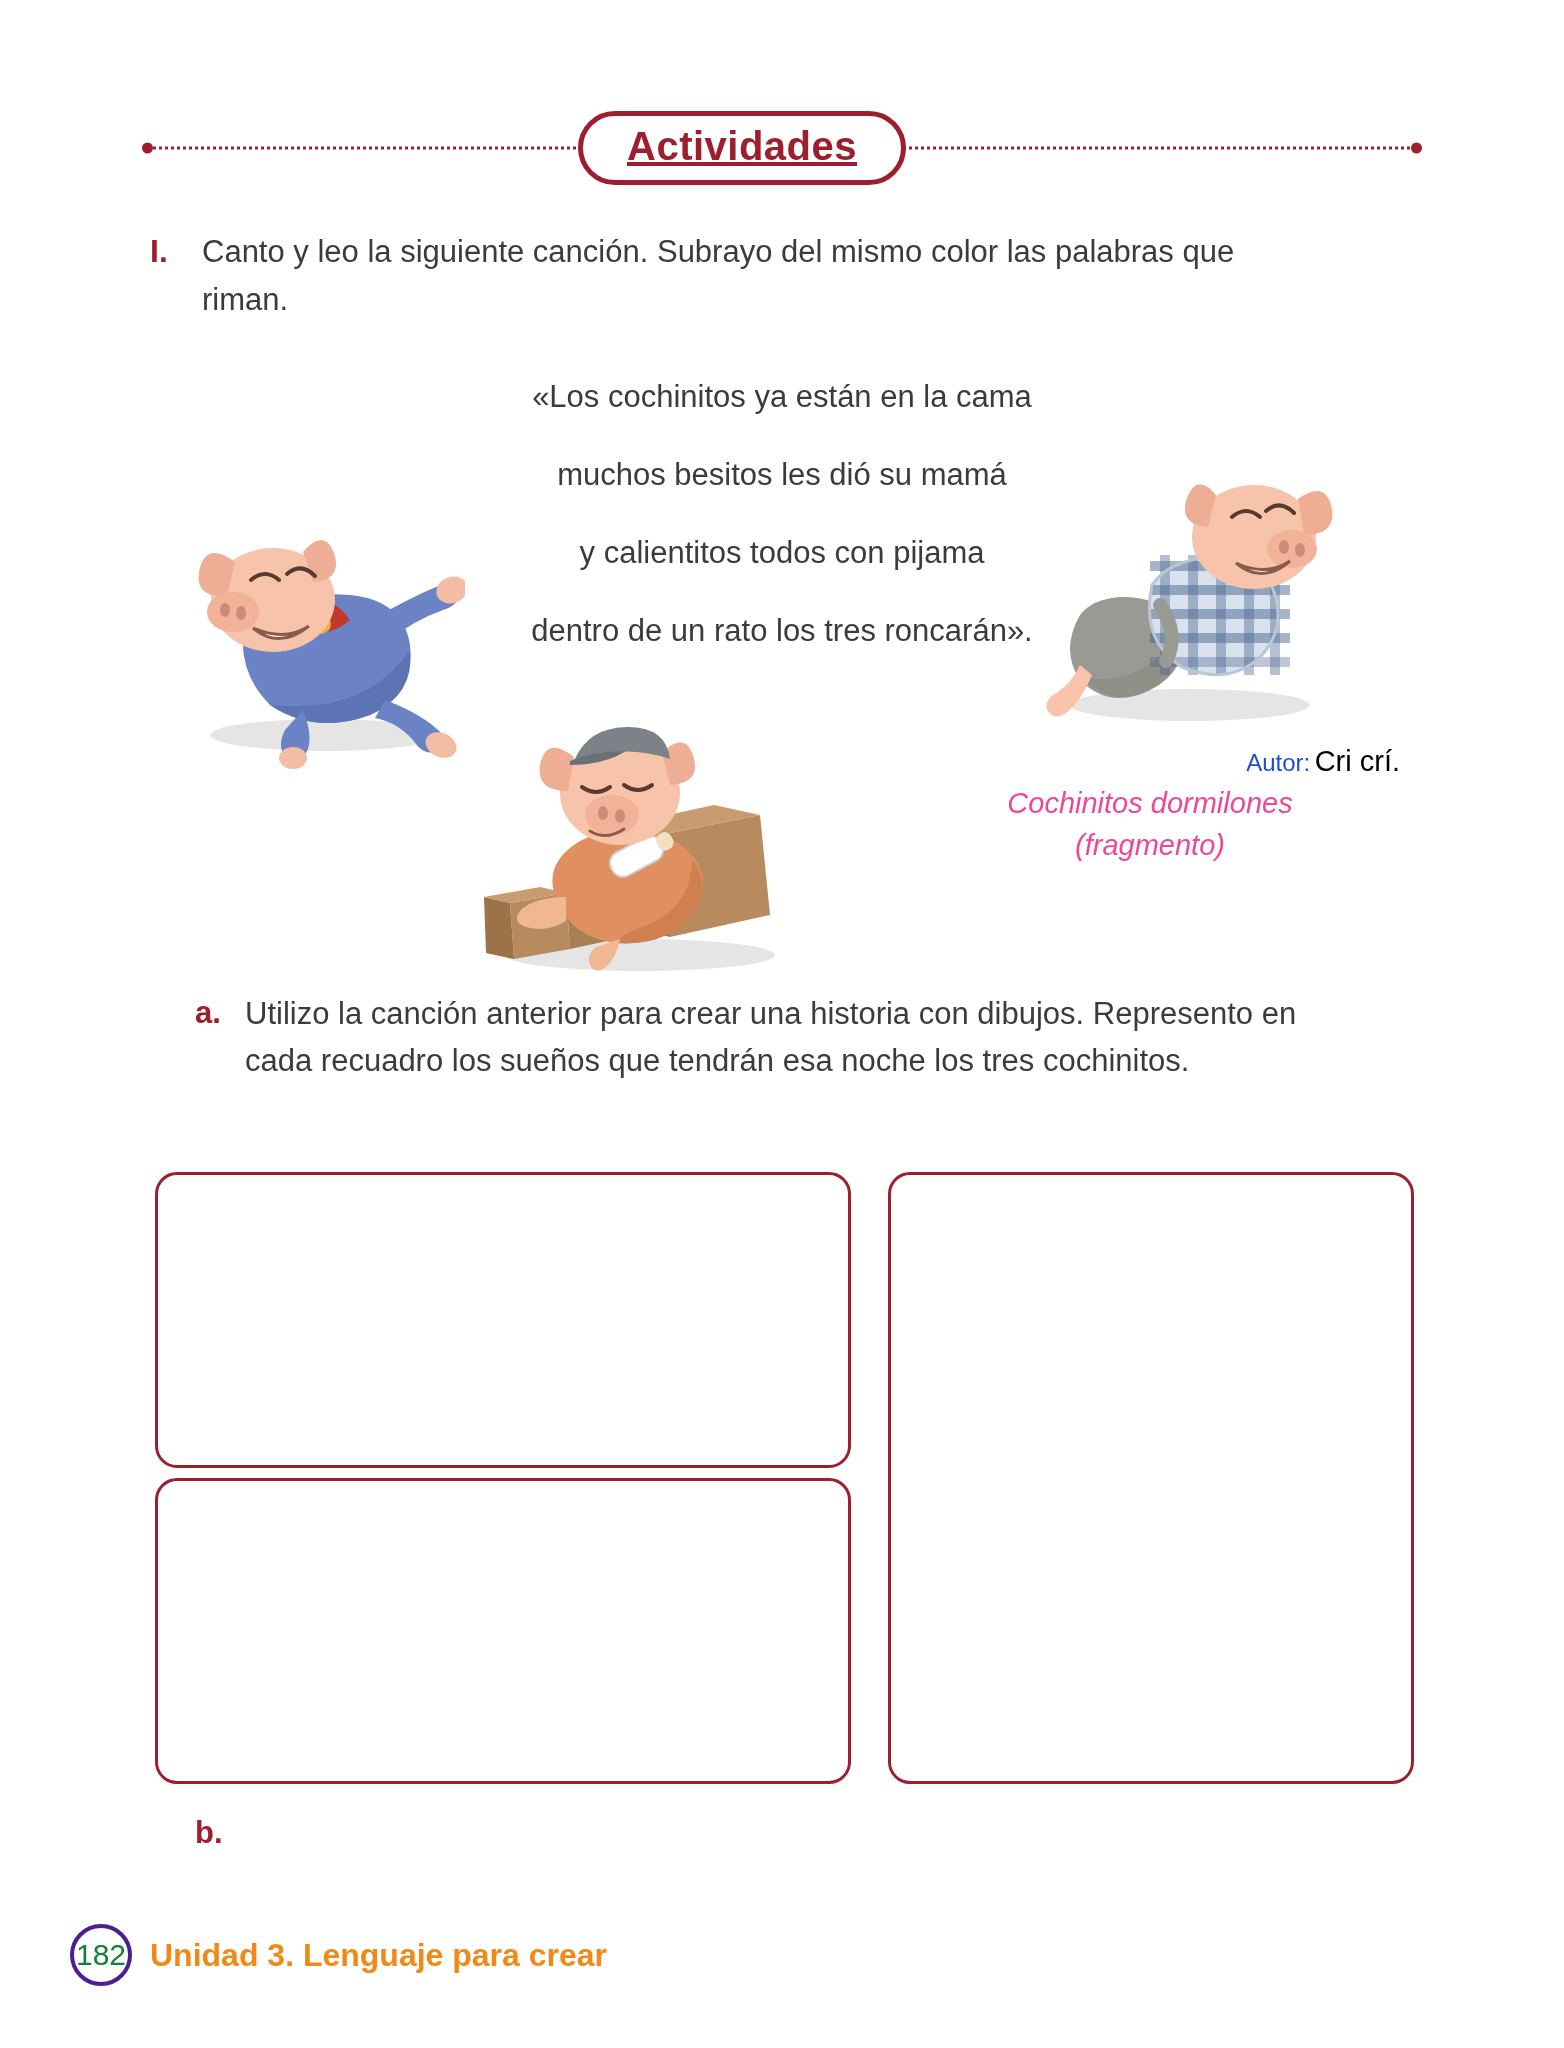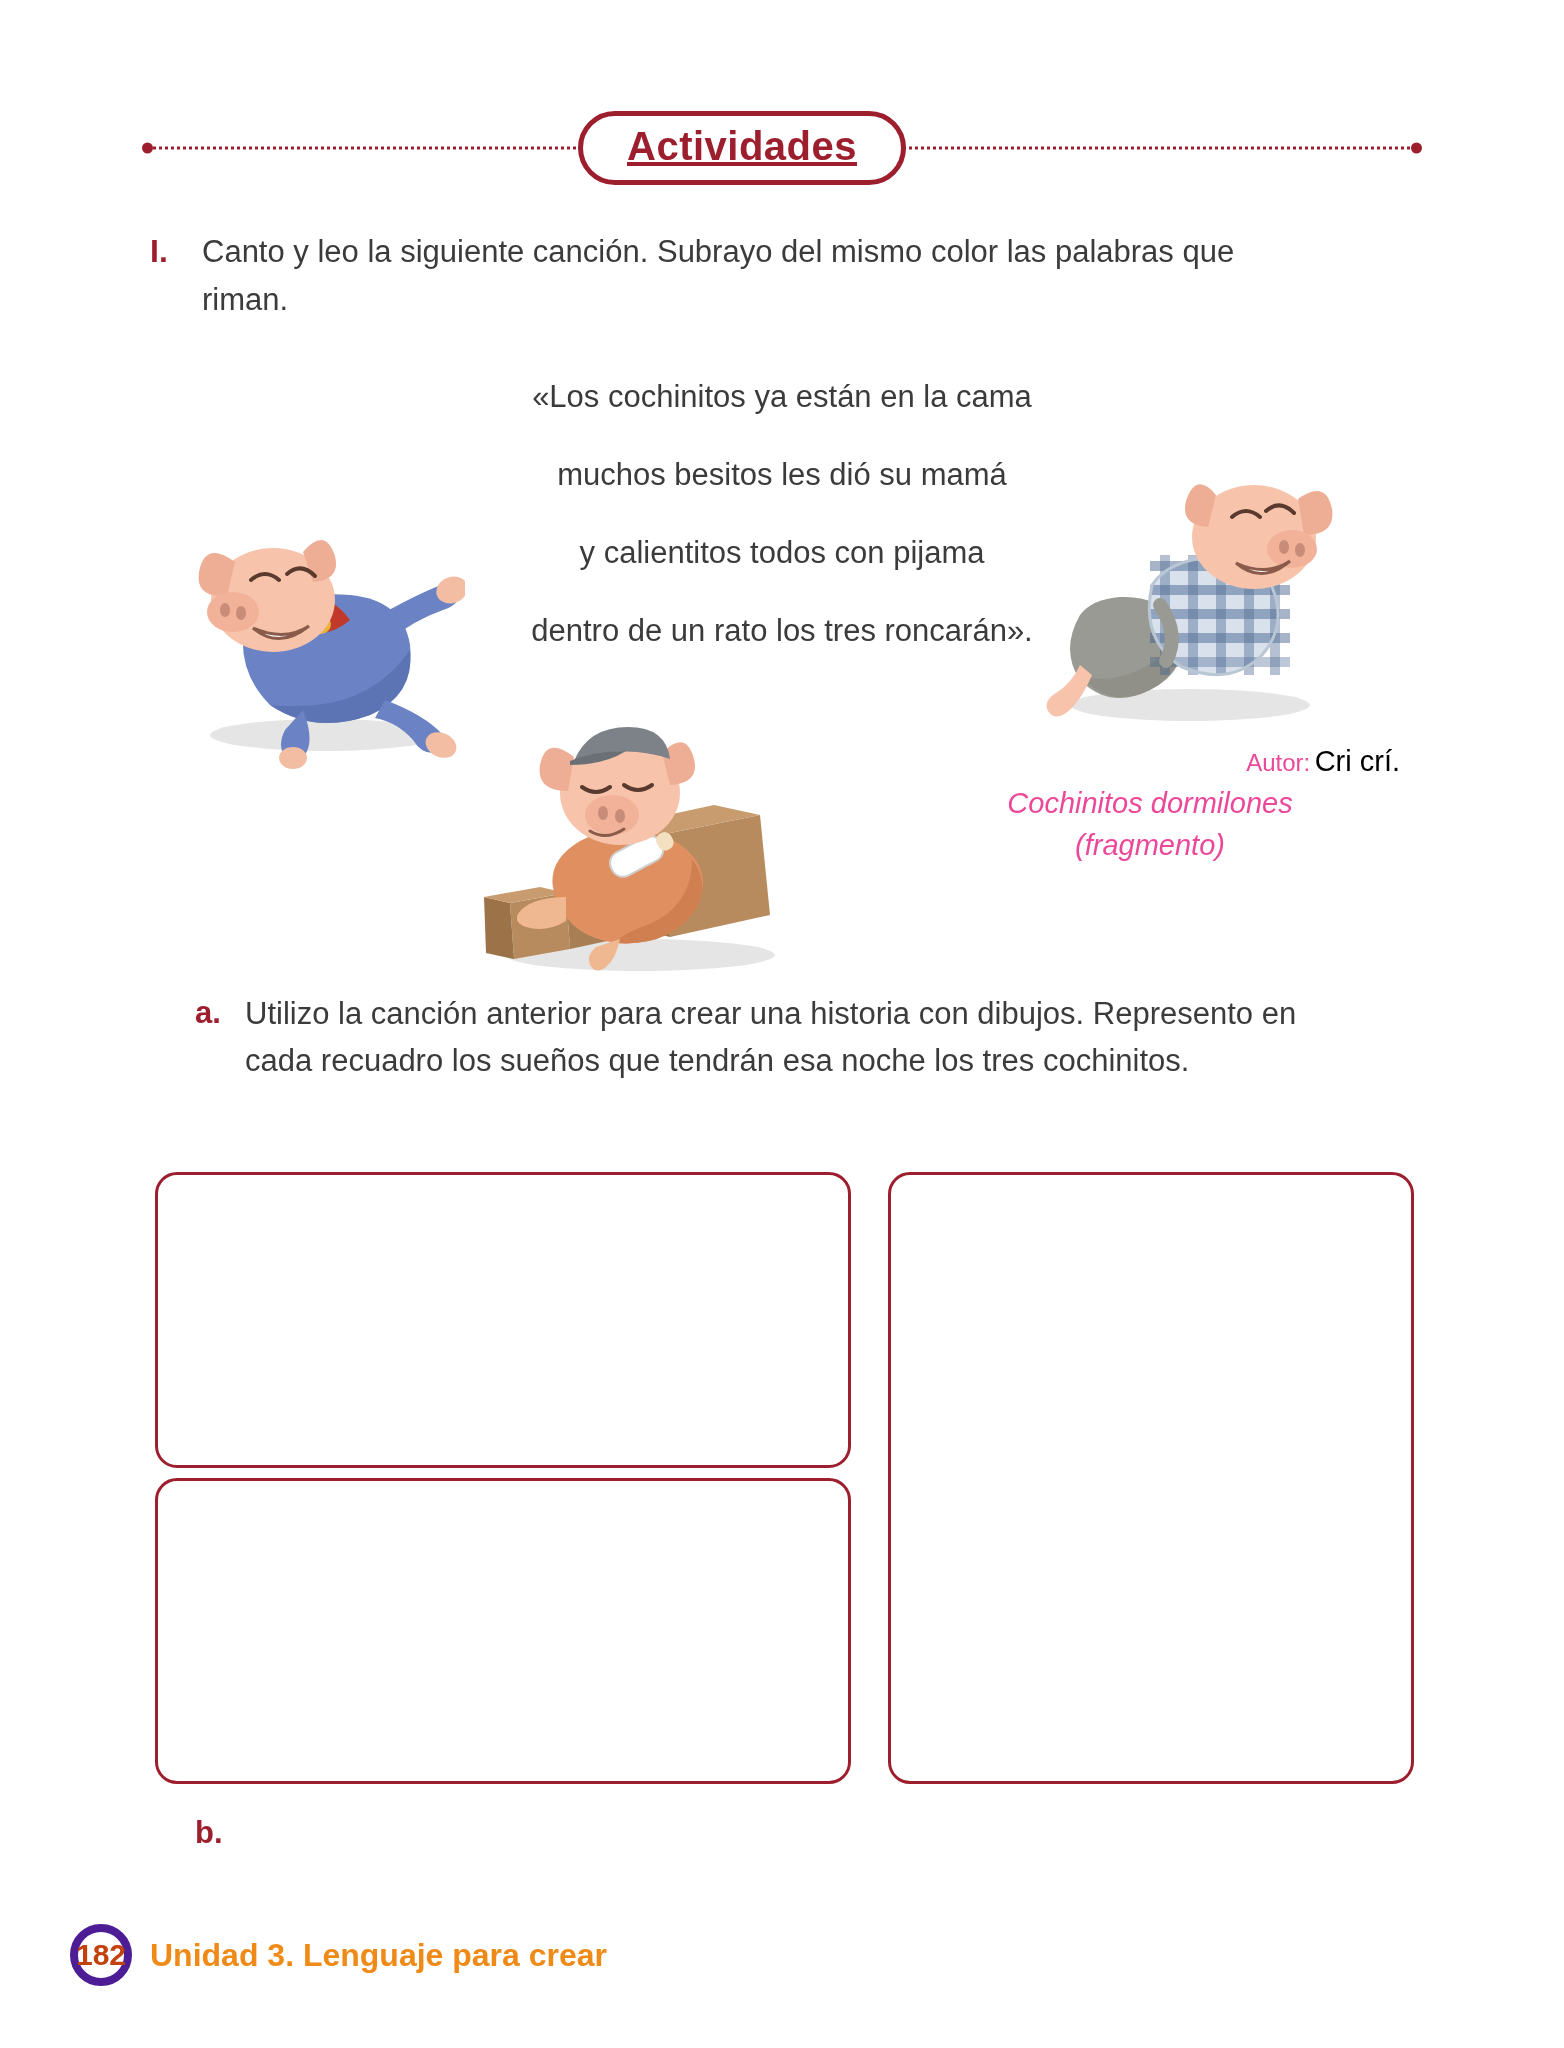--- a/index.html
+++ b/index.html
@@ -110,21 +110,21 @@
   
   .credit {
     position: absolute;
     top: 740px;
     left: 900px;
     width: 500px;
     text-align: right;
     line-height: 1.45;
   }
   .credit .lbl {
-    color: #ec4899;
+    color: #1d4ed8;
     font-size: 24px;
   }
   .credit .val {
     font-size: 29px;
     color: #000000;
   }
   .credit .line2,
   .credit .line3 {
     font-style: italic;
     font-size: 29px;
@@ -181,24 +181,24 @@
   .footer {
     position: absolute;
     left: 70px;
     bottom: 62px;
     display: flex;
     align-items: center;
   }
   .page-number {
     width: 62px;
     height: 62px;
-    border: 8px solid #4c1d95;
+    border: 4px solid #4c1d95;
     border-radius: 50%;
-    color: #c2410c;
-    font-weight: bold;
+    color: #15803d;
+    font-weight: normal;
     font-size: 30px;
     display: flex;
     align-items: center;
     justify-content: center;
     box-sizing: border-box;
   }
   .footer-text {
     margin-left: 18px;
     color: #f08a17;
     font-weight: bold;

